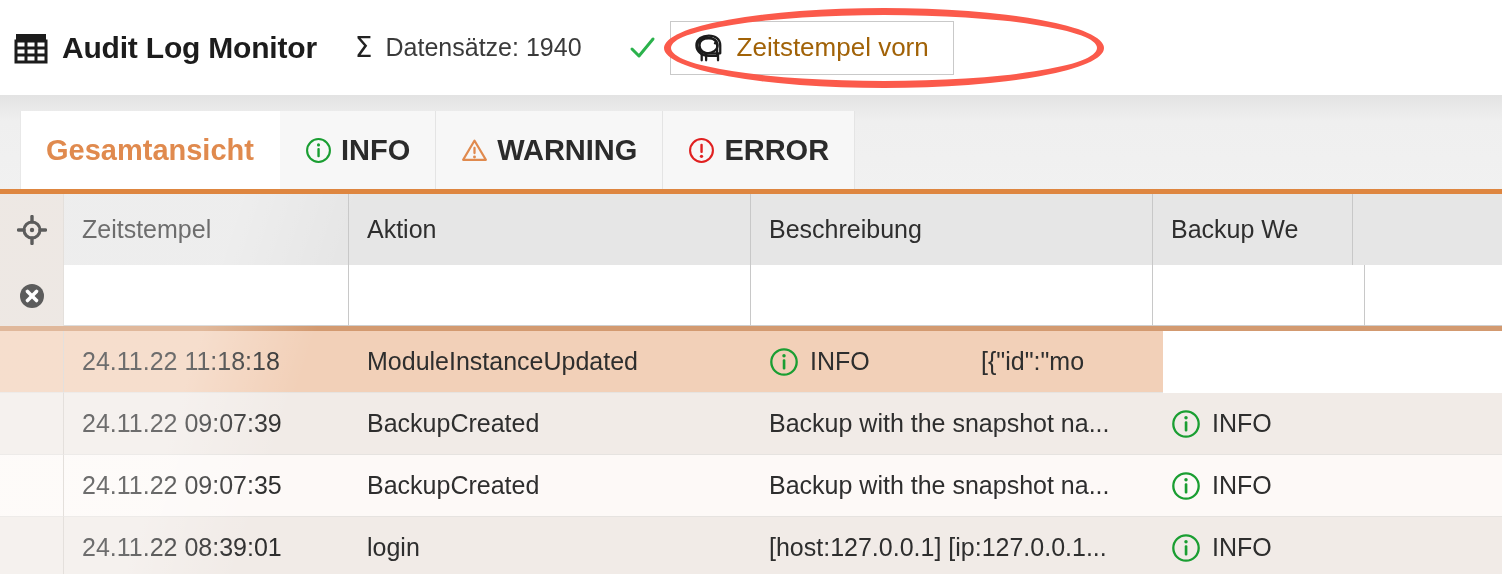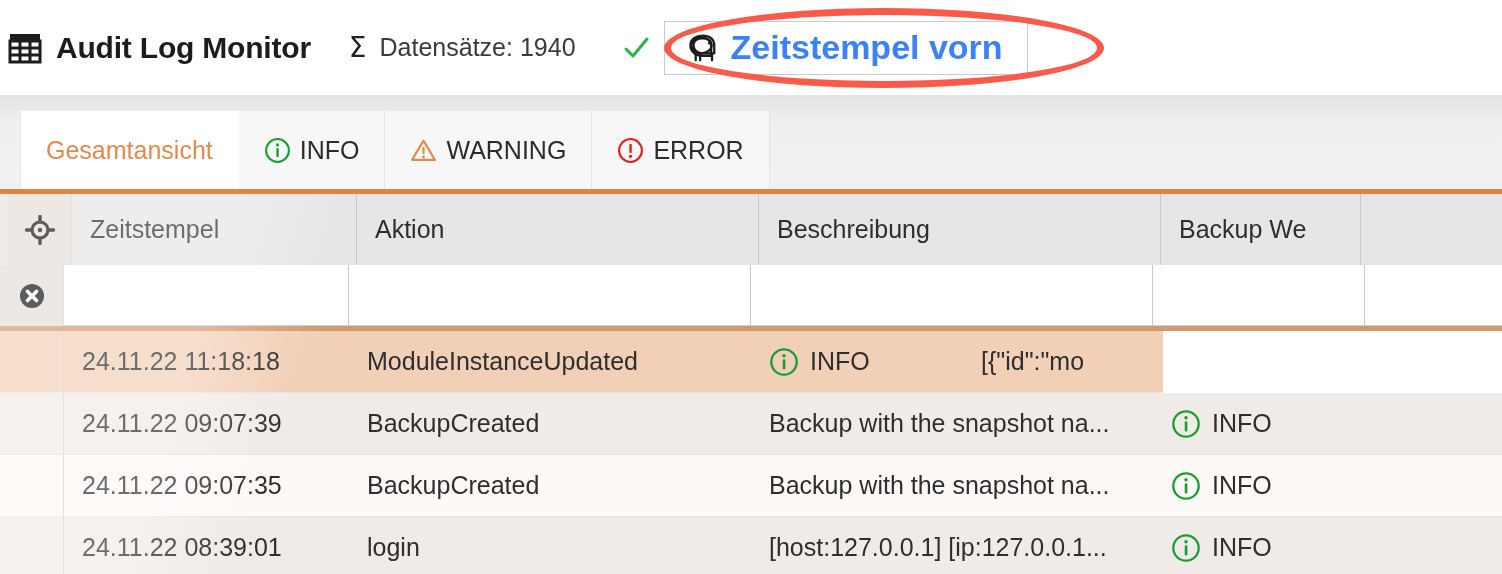--- a/index.html
+++ b/index.html
@@ -21,21 +21,21 @@
 
   
   .header {
     position: absolute;
     left: 0; top: 0;
     width: 1502px; height: 95px;
     background: #ffffff;
     display: flex;
     align-items: center;
     box-sizing: border-box;
-    padding-left: 8px;
+    padding-left: 14px;
   }
   .title-icon {
     width: 34px; height: 34px;
     display: block;
     flex: 0 0 auto;
     margin-right: 14px;
   }
   .app-title {
     font-size: 30px;
     font-weight: 700;
@@ -83,23 +83,23 @@
     flex: 0 0 auto;
     cursor: pointer;
   }
   .kiwi-icon {
     width: 36px; height: 30px;
     display: block;
     margin-right: 12px;
     flex: 0 0 auto;
   }
   .pill-label {
-    font-size: 34px;
-    color: #3b82f6;
-    font-weight: 700;
+    font-size: 26px;
+    color: #a16207;
+    font-weight: 400;
     white-space: nowrap;
   }
 
   
   .annotation-ellipse {
     position: absolute;
     left: 664px; top: 8px;
     width: 440px; height: 80px;
     border: 7px solid #fb5a4b;
     border-radius: 50%;
@@ -131,22 +131,22 @@
     box-sizing: border-box;
     border-right: 1px solid #e4e4e4;
     cursor: pointer;
   }
   .tab:first-child { border-left: 1px solid #e8e8e8; }
   .tab.active {
     background: #ffffff;
     border-right: 1px solid #ffffff;
   }
   .tab-label {
-    font-size: 25px;
-    font-weight: 400;
+    font-size: 29px;
+    font-weight: 700;
     color: #2b2b2b;
     white-space: nowrap;
   }
   .tab.active .tab-label { color: #e08a4e; }
   .tab-icon {
     width: 27px; height: 27px;
     display: block;
     margin-right: 9px;
     flex: 0 0 auto;
   }
@@ -191,21 +191,21 @@
     display: flex;
     align-items: center;
     padding-left: 18px;
   }
   .c-ts   { width: 285px; flex: 0 0 285px; }
   .c-act  { width: 402px; flex: 0 0 402px; }
   .c-desc { width: 402px; flex: 0 0 402px; }
   .c-lvl  { width: 212px; flex: 0 0 212px; }
   .c-new  { width: 200px; flex: 0 0 200px; }
 
-  .header-row { height: 71px; background: #e6e6e6; padding-left: 8px; }
+  .header-row { height: 71px; background: #e6e6e6; }
   .header-row .cell {
     border-right: 1px solid #c8c8c8;
     background: #e6e6e6;
   }
   .hdr-text {
     font-size: 25px;
     font-weight: 300;
     color: #2e2e2e;
     white-space: nowrap;
     overflow: hidden;

